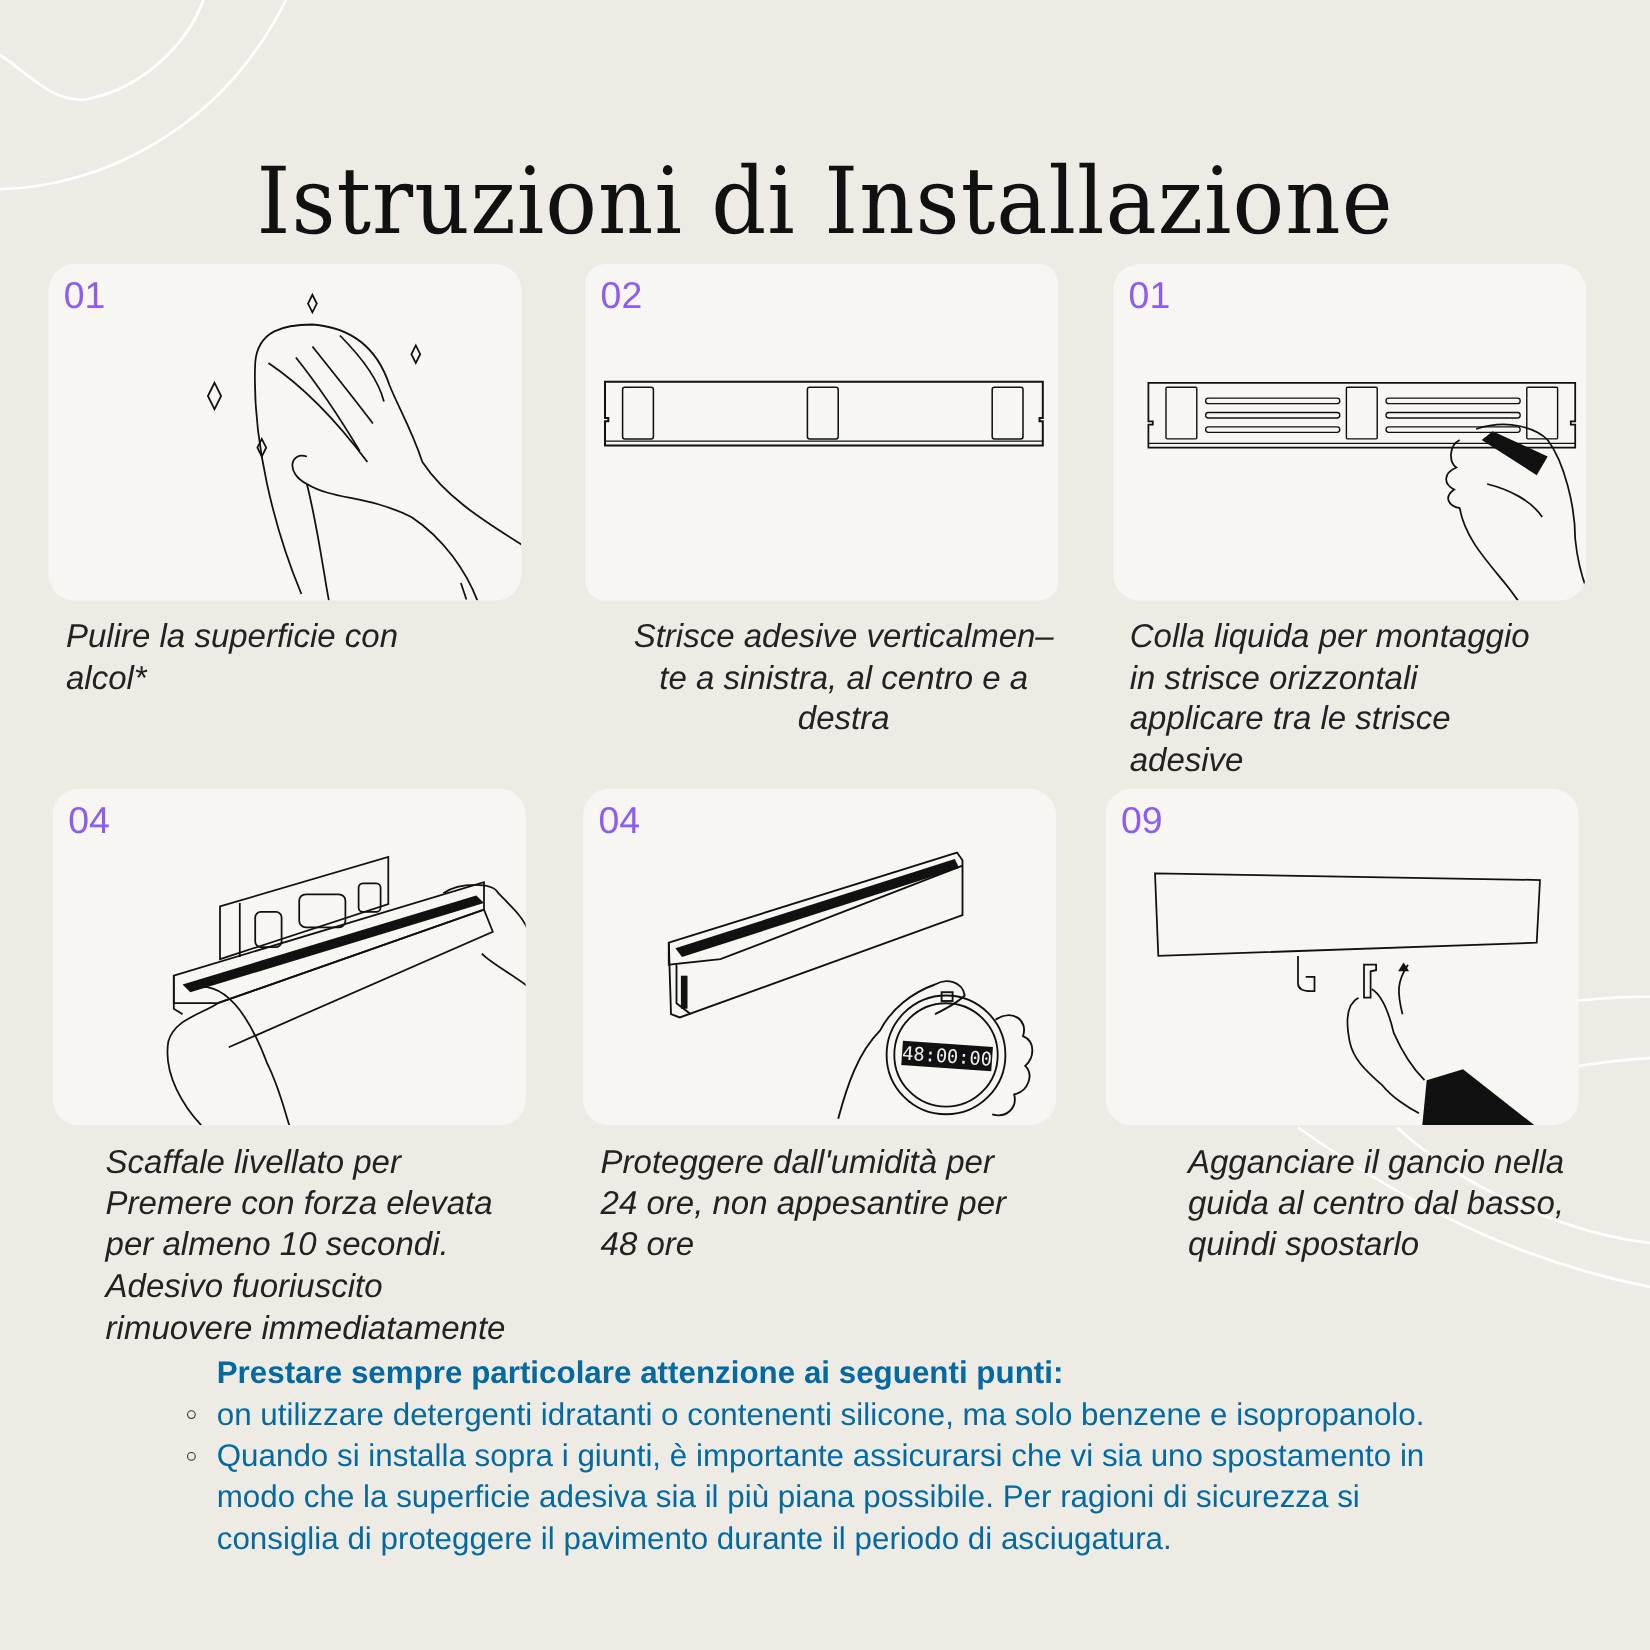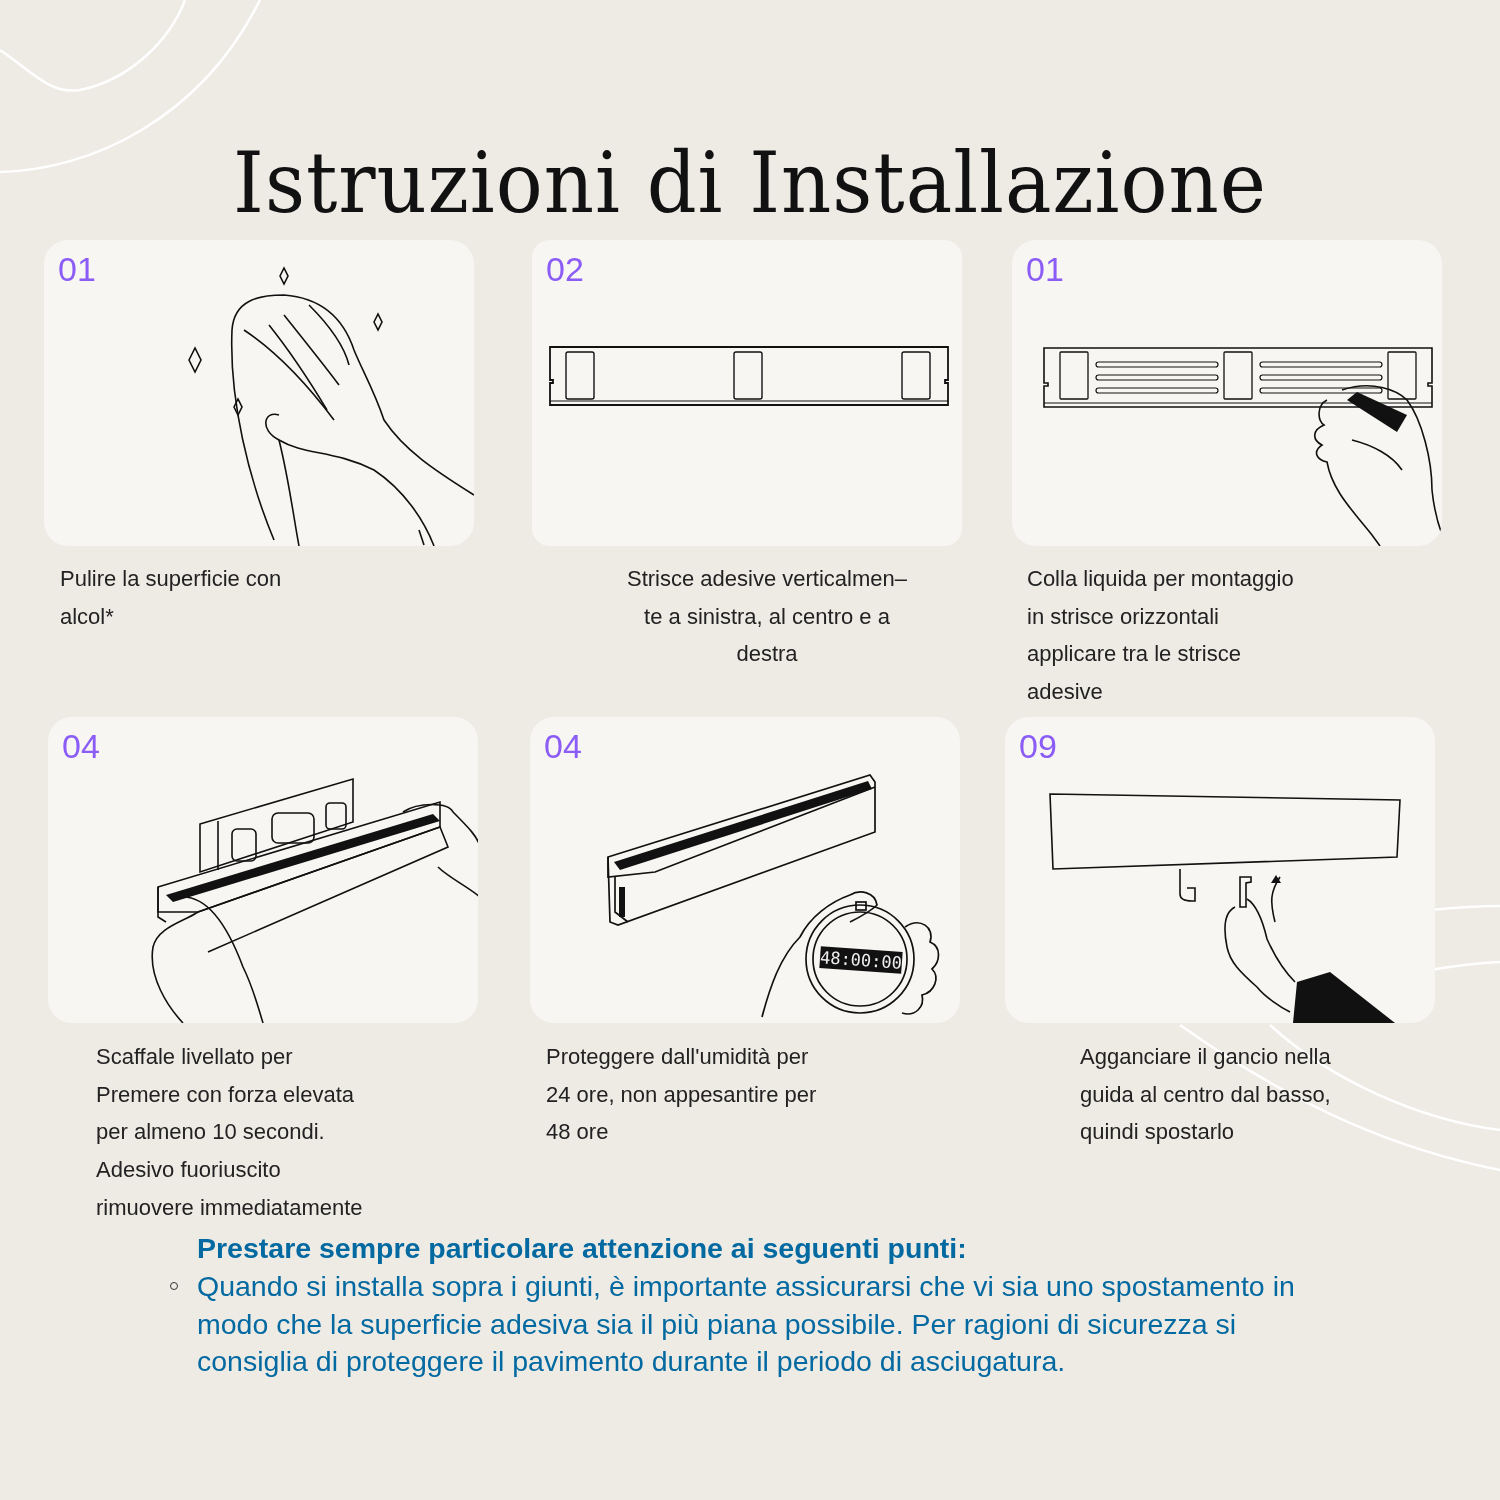--- a/index.html
+++ b/index.html
@@ -26,22 +26,23 @@
     border-radius: 24px;
     overflow: hidden;
   }
   .card .num {
     position: absolute; left: 14px; top: 10px;
     font-size: 34px; color: #8b5cf6;
   }
   .card svg.art { position: absolute; left: 0; top: 0; width: 430px; height: 306px; }
   .caption {
     position: absolute; width: 440px;
-    font-size: 22px; line-height: 37.7px; color: #222;
+    font-size: 30px; line-height: 37.7px; color: #222;
     white-space: pre-line;
+    font-style: italic;
   }
   .notes {
     position: absolute; left: 168px; top: 1230px; width: 1180px;
     font-size: 28.5px; line-height: 37.8px; color: #0369a1;
   }
   .notes .head { font-weight: bold; padding-left: 29px; }
   .notes ul { list-style: none; margin: 0; padding: 0; }
   .notes li { position: relative; padding-left: 29px; }
   .notes li .bullet {
     position: absolute; left: 2px; top: 14px;
@@ -194,16 +195,20 @@
 </div>
 <div class="caption" style="left:1080px;top:1038px;">Agganciare il gancio nella
 guida al centro dal basso,
 quindi spostarlo</div>
 
 <div class="notes">
   <div class="head">Prestare sempre particolare attenzione ai seguenti punti:</div>
   <ul>
     <li>
       <span class="bullet"></span>
+      <span>on utilizzare detergenti idratanti o contenenti silicone, ma solo benzene e isopropanolo.</span>
+    </li>
+    <li>
+      <span class="bullet"></span>
       <span>Quando si installa sopra i giunti, è importante assicurarsi che vi sia uno spostamento in modo che la superficie adesiva sia il più piana possibile. Per ragioni di sicurezza si consiglia di proteggere il pavimento durante il periodo di asciugatura.</span>
     </li>
   </ul>
 </div>
 
 </body></html>

